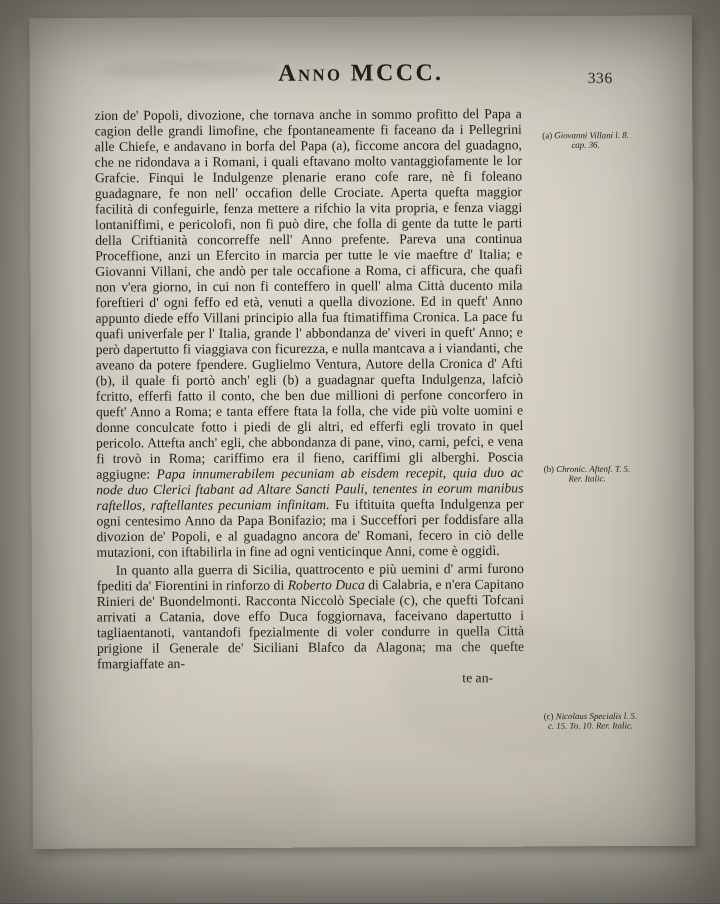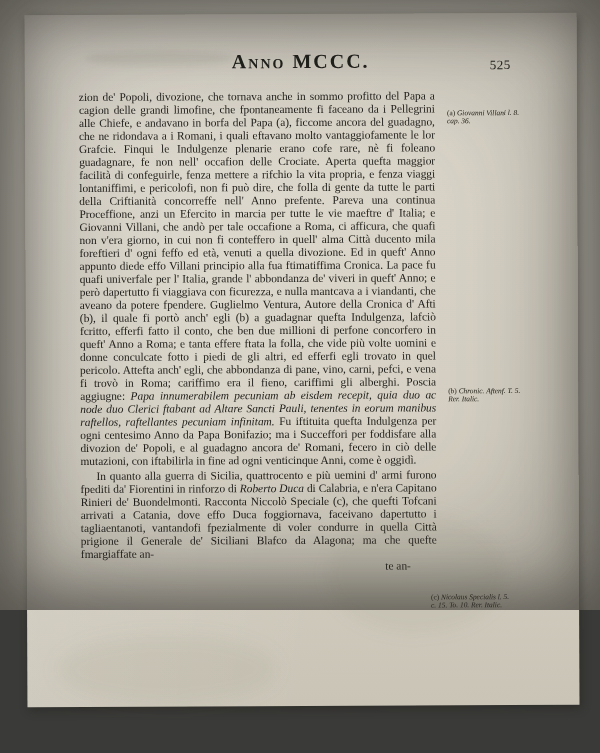--- a/index.html
+++ b/index.html
@@ -10,21 +10,21 @@
     width: 600px;
     height: 753px;
     overflow: hidden;
     background: #3a3a38;
     font-family: "Liberation Serif", serif;
   }
 
   #page {
     position: relative;
     width: 600px;
-    height: 610px;
+    height: 753px;
     background:
       radial-gradient(ellipse 120% 90% at 50% 45%, #d9d6cc 0%, #cfccc1 45%, #b9b6aa 75%, #8e8b80 100%);
   }
   
   #page:after {
     content: "";
     position: absolute;
     inset: 0;
     pointer-events: none;
     box-shadow: inset 0 0 60px 18px rgba(40,38,34,0.55),
@@ -108,27 +108,28 @@
   }
 
   
   .note {
     position: absolute;
     width: 82px;
     font-size: 7.4px;
     line-height: 8.4px;
     color: #232119;
     font-style: italic;
+    text-align: center;
   }
   .note .lead {
     font-style: normal;
   }
   #note-a { left: 422px; top: 96px; }
   #note-b { left: 422px; top: 374px; }
-  #note-c { left: 404px; top: 580px; }
+  #note-c { left: 424px; top: 580px; }
 
   
   .stain {
     position: absolute;
     border-radius: 50%;
     pointer-events: none;
   }
   .s1 { left: 60px; top: 36px; width: 150px; height: 16px; background: rgba(90,85,70,0.10); filter: blur(3px); }
   .s2 { left: 300px; top: 500px; width: 180px; height: 120px; background: rgba(120,112,92,0.07); filter: blur(8px); }
   .s3 { left: 30px; top: 620px; width: 220px; height: 70px; background: rgba(120,112,92,0.08); filter: blur(9px); }
@@ -138,21 +139,21 @@
 
 <div id="page">
 
   <div class="sheet"></div>
 
   <div class="content">
 
     <div class="header">
       <span class="title">Anno MCCC.</span>
     </div>
-    <div class="pagenum">525</div>
+    <div class="pagenum">336</div>
 
     <div class="maincol">
       <p><span>zion de' Popoli, divozione, che tornava anche in sommo profitto del Papa a cagion delle grandi limofine, che fpontaneamente fi faceano da i Pellegrini alle Chiefe, e andavano in borfa del Papa (a), ficcome ancora del guadagno, che ne ridondava a i Romani, i quali eftavano molto vantaggiofamente le lor Grafcie. Finqui le Indulgenze plenarie erano cofe rare, nè fi foleano guadagnare, fe non nell' occafion delle Crociate. Aperta quefta maggior facilità di confeguirle, fenza mettere a rifchio la vita propria, e fenza viaggi lontaniffimi, e pericolofi, non fi può dire, che folla di gente da tutte le parti della Criftianità concorreffe nell' Anno prefente. Pareva una continua Proceffione, anzi un Efercito in marcia per tutte le vie maeftre d' Italia; e Giovanni Villani, che andò per tale occafione a Roma, ci afficura, che quafi non v'era giorno, in cui non fi conteffero in quell' alma Città ducento mila foreftieri d' ogni feffo ed età, venuti a quella divozione. Ed in queft' Anno appunto diede effo Villani principio alla fua ftimatiffima Cronica. La pace fu quafi univerfale per l' Italia, grande l' abbondanza de' viveri in queft' Anno; e però dapertutto fi viaggiava con ficurezza, e nulla mantcava a i viandanti, che aveano da potere fpendere. Guglielmo Ventura, Autore della Cronica d' Afti (b), il quale fi portò anch' egli (b) a guadagnar quefta Indulgenza, lafciò fcritto, efferfi fatto il conto, che ben due millioni di perfone concorfero in queft' Anno a Roma; e tanta effere ftata la folla, che vide più volte uomini e donne conculcate fotto i piedi de gli altri, ed efferfi egli trovato in quel pericolo. Attefta anch' egli, che abbondanza di pane, vino, carni, pefci, e vena fi trovò in Roma; cariffimo era il fieno, cariffimi gli alberghi. Poscia aggiugne: </span><span class="it">Papa innumerabilem pecuniam ab eisdem recepit, quia duo ac node duo Clerici ftabant ad Altare Sancti Pauli, tenentes in eorum manibus raftellos, raftellantes pecuniam infinitam.</span><span> Fu iftituita quefta Indulgenza per ogni centesimo Anno da Papa Bonifazio; ma i Succeffori per foddisfare alla divozion de' Popoli, e al guadagno ancora de' Romani, fecero in ciò delle mutazioni, con iftabilirla in fine ad ogni venticinque Anni, come è oggidì.</span></p>
       <p class="indent"><span>In quanto alla guerra di Sicilia, quattrocento e più uemini d' armi furono fpediti da' Fiorentini in rinforzo di </span><span class="it">Roberto Duca</span><span> di Calabria, e n'era Capitano Rinieri de' Buondelmonti. Racconta Niccolò Speciale (c), che quefti Tofcani arrivati a Catania, dove effo Duca foggiornava, faceivano dapertutto i tagliaentanoti, vantandofi fpezialmente di voler condurre in quella Città prigione il Generale de' Siciliani Blafco da Alagona; ma che quefte fmargiaffate an-</span></p>
       <p class="lastline">te an-</p>
     </div>
 
     <div class="note" id="note-a">
       <span class="lead">(a)</span>
       <span>Giovanni Villani l. 8. cap. 36.</span>

